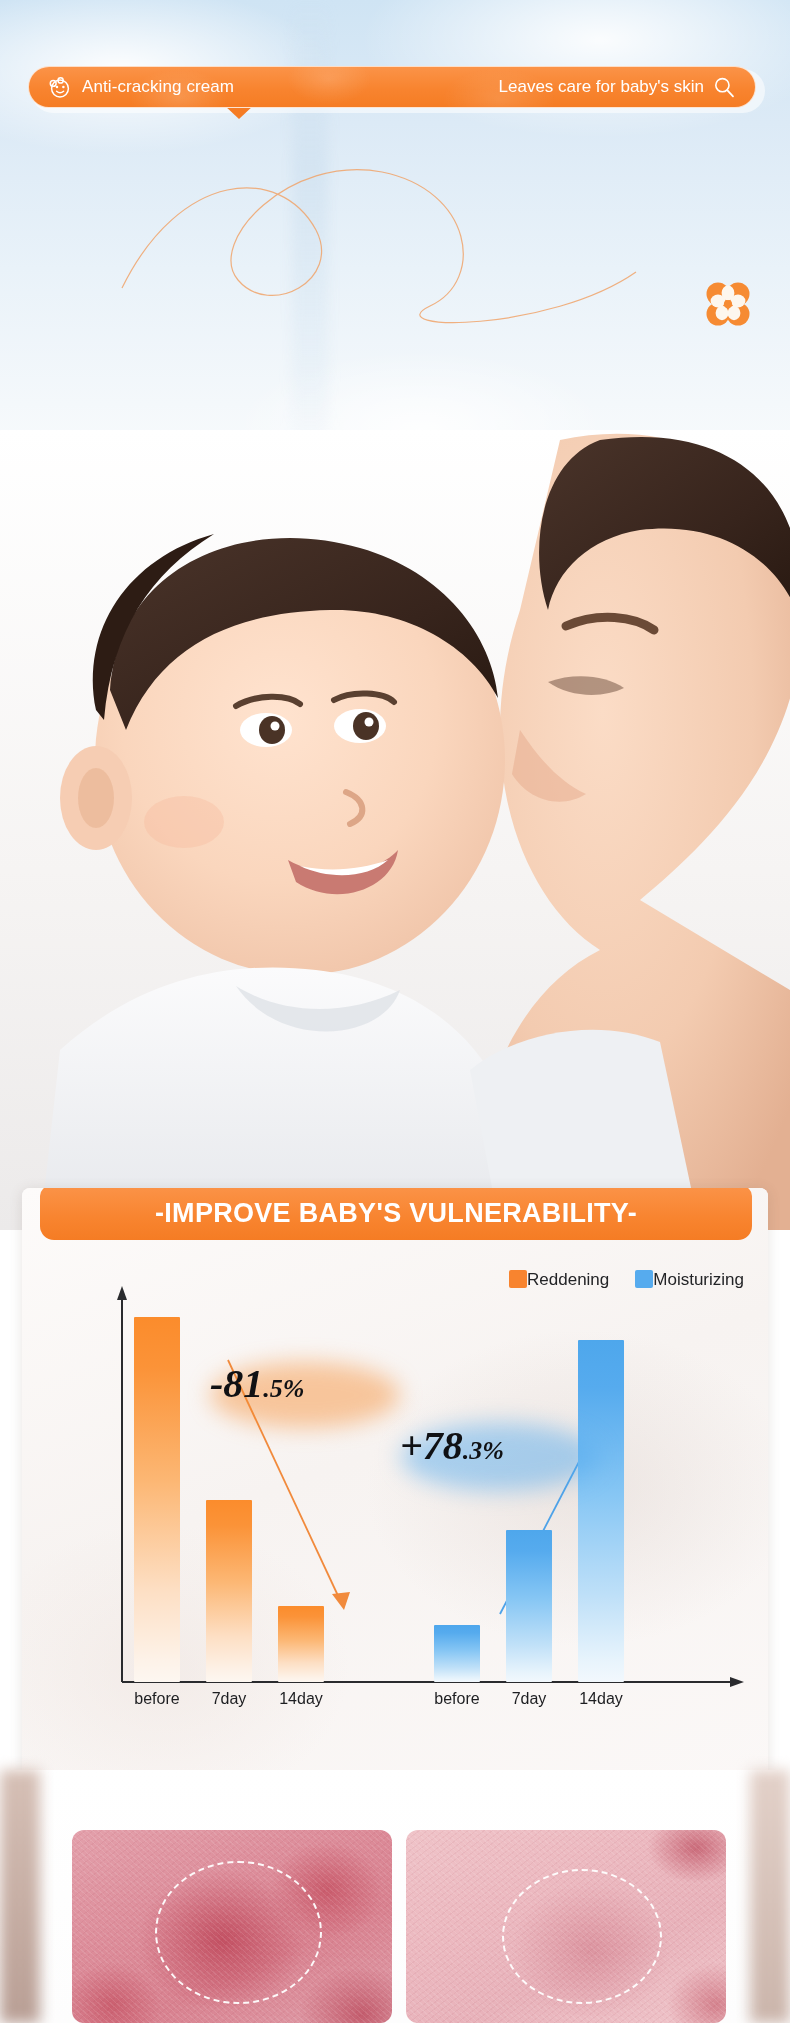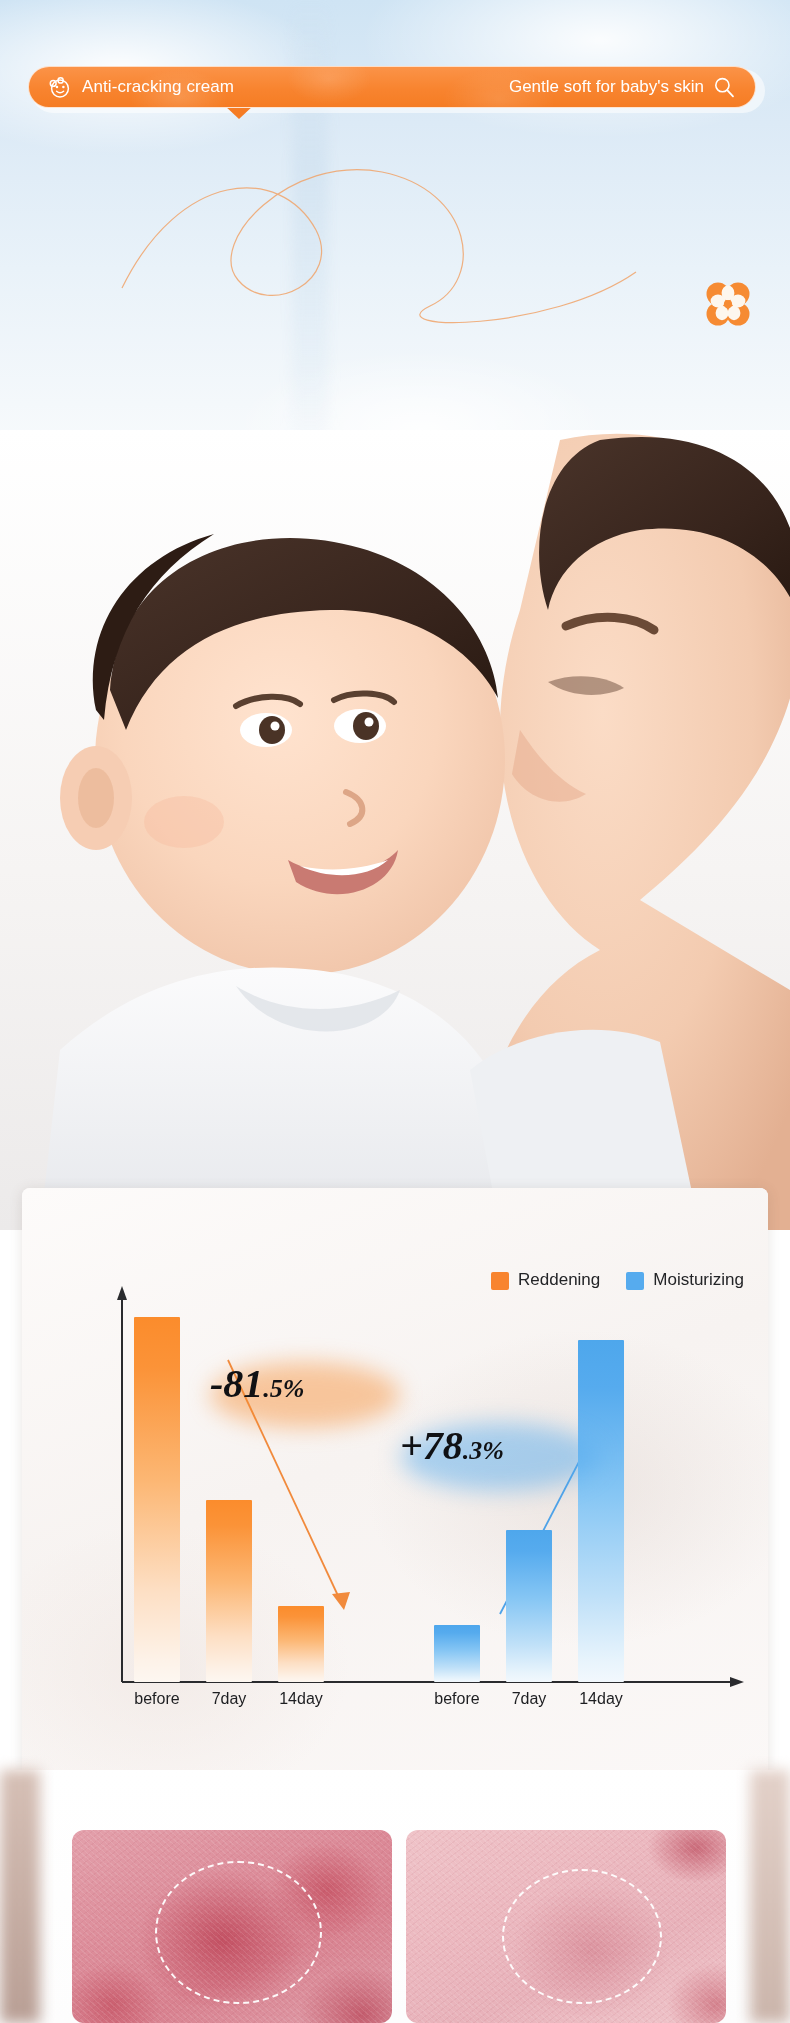--- a/index.html
+++ b/index.html
@@ -177,21 +177,21 @@
     width: 746px; height: 546px;
   }
 
   .legend {
     position: absolute;
     right: 24px; top: 28px;
     display: flex;
     align-items: center;
     gap: 26px;
   }
-  .legend-item { display: flex; align-items: flex-end; gap: 9px; }
+  .legend-item { display: flex; align-items: flex-start; }
   .legend-swatch { width: 18px; height: 18px; border-radius: 2px; }
   .legend-label { font-size: 17px; color: #232427; white-space: nowrap; }
 
   .y-axis-labels {
     position: absolute;
     left: 30px; top: 58px;
     width: 62px; height: 382px;
   }
   .y-tick {
     position: absolute;
@@ -343,21 +343,21 @@
           <circle cx="13" cy="14.5" r="8.4" fill="none" stroke="#fff" stroke-width="1.5"></circle>
           <circle cx="6.2" cy="9.4" r="2.9" fill="none" stroke="#fff" stroke-width="1.5"></circle>
           <circle cx="13.6" cy="6.4" r="2.6" fill="none" stroke="#fff" stroke-width="1.5"></circle>
           <circle cx="10" cy="13" r="1.25" fill="#fff"></circle>
           <circle cx="16.4" cy="13" r="1.25" fill="#fff"></circle>
           <path d="M9.6 17.2 q3.4 3.1 7 0" fill="none" stroke="#fff" stroke-width="1.5" stroke-linecap="round"></path>
         </svg>
       </span>
       <span class="banner-left-label">Anti-cracking cream</span>
       <span class="banner-right">
-        <span class="banner-right-label">Gentle soft for baby's skin</span>
+        <span class="banner-right-label">Leaves care for baby's skin</span>
         <span class="search-icon">
           <svg viewBox="0 0 22 22" width="22" height="22">
             <circle cx="9.4" cy="9.2" r="6.6" fill="none" stroke="#fff" stroke-width="1.6"></circle>
             <line x1="14.2" y1="14.2" x2="20" y2="20.4" stroke="#fff" stroke-width="1.8" stroke-linecap="round"></line>
           </svg>
         </span>
       </span>
     </div>
   </div>
 
@@ -445,20 +445,23 @@
 
       <path d="M60 620 C 140 548, 230 530, 316 540 C 404 550, 470 596, 500 660 L 520 800 L 40 800 Z" fill="url(#shirtg)"></path>
       <path d="M236 556 C 284 586, 348 586, 400 560 C 382 612, 280 620, 236 556 Z" fill="#dfe2e7" opacity=".8"></path>
       <path d="M470 640 C 520 600, 600 588, 660 612 L 700 800 L 500 800 Z" fill="#eef0f3"></path>
     </svg>
   </div>
 
   <div class="chart-card">
     <div class="chart-card-bg"></div>
 
+    <div class="chart-header">
+      <span class="chart-header-title">-IMPROVE BABY'S VULNERABILITY-</span>
+    </div>
 
     <div class="plot">
 
       <div class="legend">
         <span class="legend-item">
           <span class="legend-swatch" style="background:#f8842f"></span>
           <span class="legend-label">Reddening</span>
         </span>
         <span class="legend-item">
           <span class="legend-swatch" style="background:#56abee"></span>

